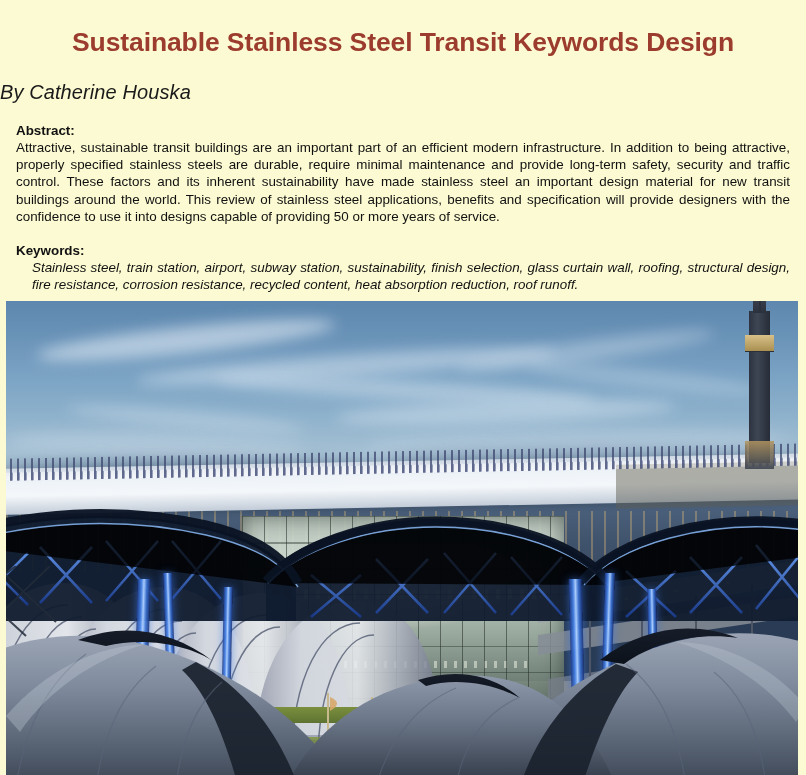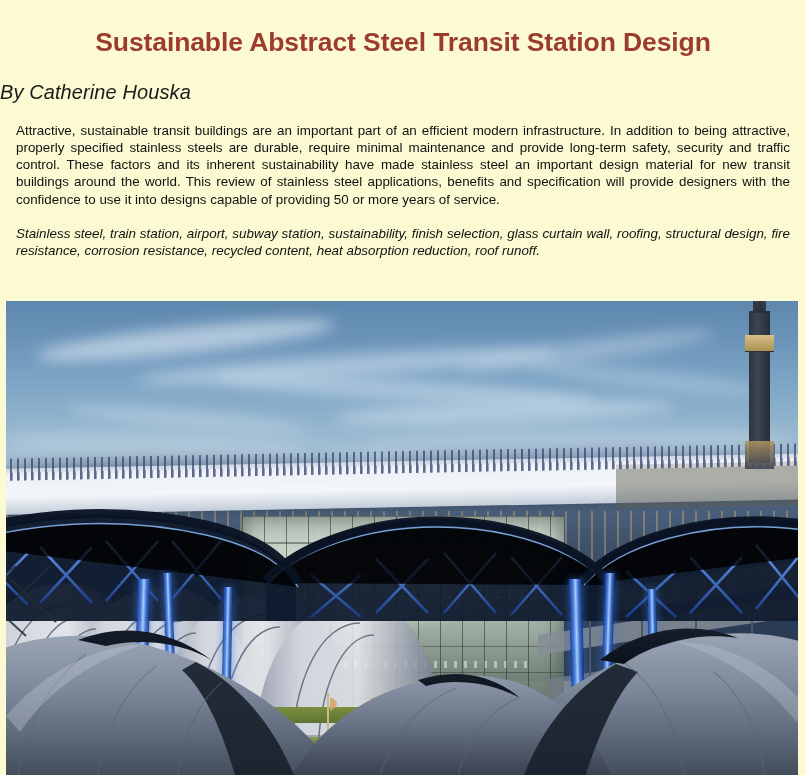--- a/index.html
+++ b/index.html
@@ -74,20 +74,21 @@
   }
 
   .keywords-body {
     font-family: "Liberation Sans", sans-serif;
     font-style: italic;
     font-size: 13.4px;
     color: #111;
     line-height: 1.285;
     text-align: justify;
     margin-top: 0px;
+    margin-left: 16px;
   }
 
   
   .photo {
     position: absolute;
     left: 6px;
     top: 283px;
     width: 792px;
     height: 479px;
     overflow: hidden;
@@ -348,29 +349,31 @@
       rgba(60,115,210,0.95) 72%,
       rgba(25,50,120,0.9) 100%);
     box-shadow: 0 0 8px rgba(60,120,230,0.6);
   }
 </style>
 </head>
 <body>
 
 <div class="page">
 
-  <h1 class="title">Sustainable Abstract Steel Transit Station Design</h1>
+  <h1 class="title">Sustainable Stainless Steel Transit Keywords Design</h1>
 
   <div class="byline">By Catherine Houska</div>
 
   <div class="textblock">
 
+    <div class="section-label">Abstract:</div>
     <p class="abstract-body">Attractive, sustainable transit buildings are an important part of an efficient modern infrastructure. In addition to being attractive, properly specified stainless steels are durable, require minimal maintenance and provide long-term safety, security and traffic control.  These factors and its inherent sustainability have made stainless steel an important design material for new transit buildings around the world. This review of stainless steel applications, benefits and specification will provide designers with the confidence to use it into designs capable of providing 50 or more years of service.</p>
 
     <div class="keywords-block">
+      <div class="section-label">Keywords:</div>
       <p class="keywords-body">Stainless steel, train station, airport, subway station, sustainability, finish selection, glass curtain wall, roofing, structural design, fire resistance, corrosion resistance, recycled content, heat absorption reduction, roof runoff.</p>
     </div>
 
   </div>
 
   <figure class="photo" style="margin:0;">
     <div class="photo-inner">
 
       <div class="sky"></div>
       <div class="cloud c1"></div>

